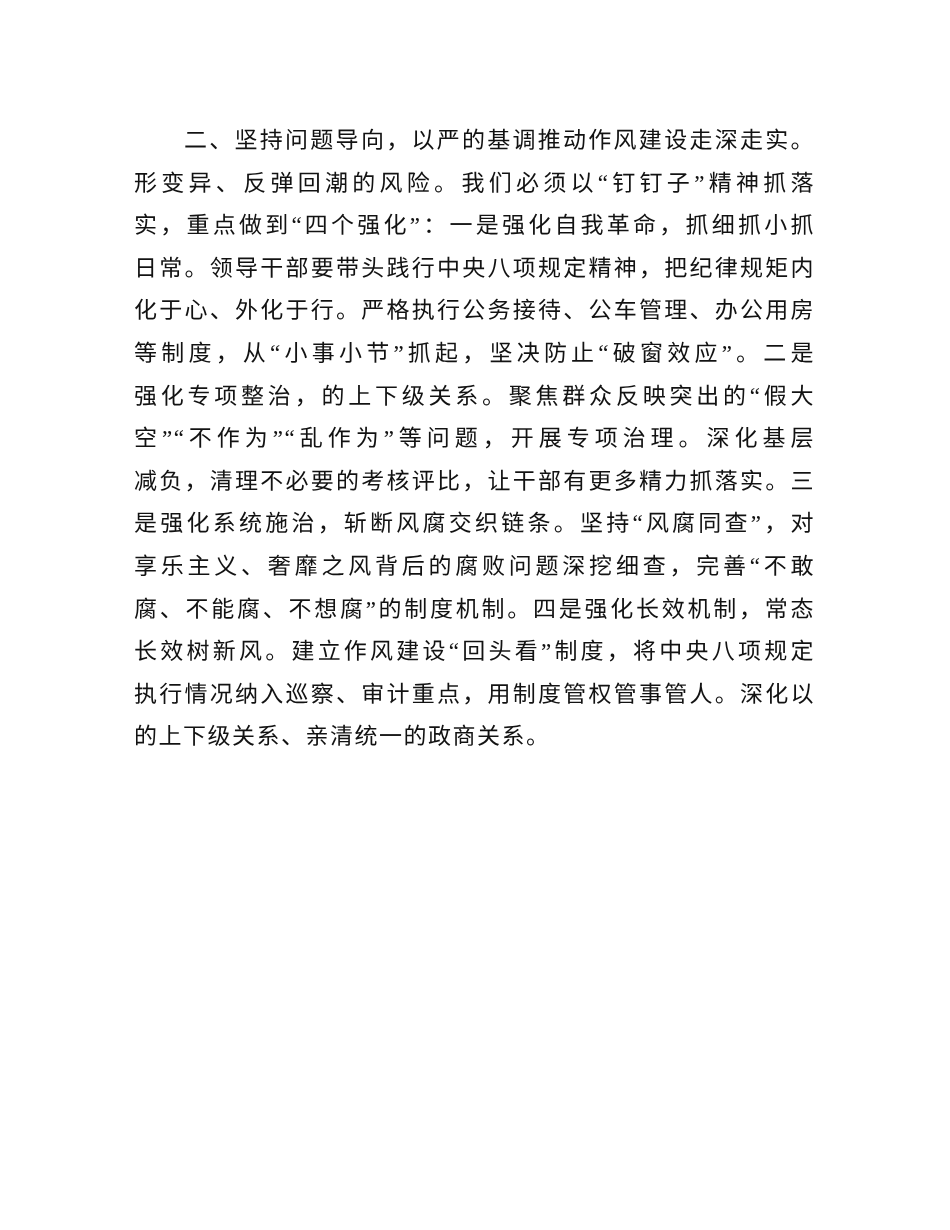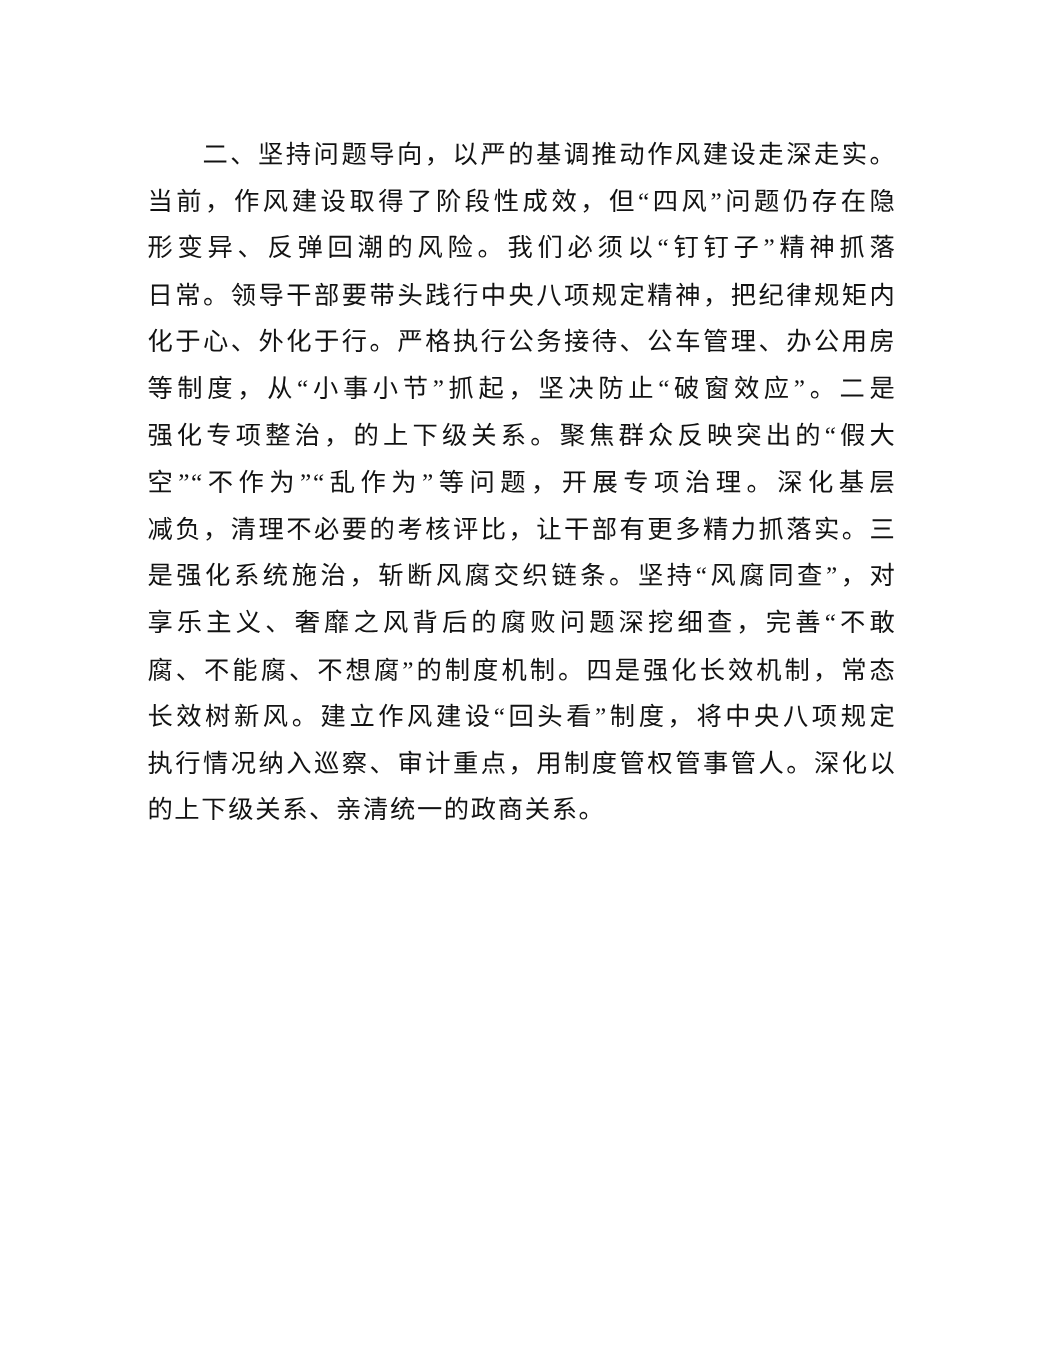--- a/index.html
+++ b/index.html
@@ -46,22 +46,22 @@
     -moz-text-align-last: left;
   }
 </style>
 </head>
 <body>
 
 <div class="page">
   <div class="content" id="doc-body">
       <div class="para">
         <div class="line indent">二、坚持问题导向，以严的基调推动作风建设走深走实。</div>
-        <div class="line">当前，作风建设取得了阶段性成效，但“四风”问题仍存在隐</div>
         <div class="line">形变异、反弹回潮的风险。我们必须以“钉钉子”精神抓落</div>
+        <div class="line">实，重点做到“四个强化”：一是强化自我革命，抓细抓小抓</div>
         <div class="line">日常。领导干部要带头践行中央八项规定精神，把纪律规矩内</div>
         <div class="line">化于心、外化于行。严格执行公务接待、公车管理、办公用房</div>
         <div class="line">等制度，从“小事小节”抓起，坚决防止“破窗效应”。二是</div>
         <div class="line">强化专项整治，的上下级关系。聚焦群众反映突出的“假大</div>
         <div class="line">空”“不作为”“乱作为”等问题，开展专项治理。深化基层</div>
         <div class="line">减负，清理不必要的考核评比，让干部有更多精力抓落实。三</div>
         <div class="line">是强化系统施治，斩断风腐交织链条。坚持“风腐同查”，对</div>
         <div class="line">享乐主义、奢靡之风背后的腐败问题深挖细查，完善“不敢</div>
         <div class="line">腐、不能腐、不想腐”的制度机制。四是强化长效机制，常态</div>
         <div class="line">长效树新风。建立作风建设“回头看”制度，将中央八项规定</div>

